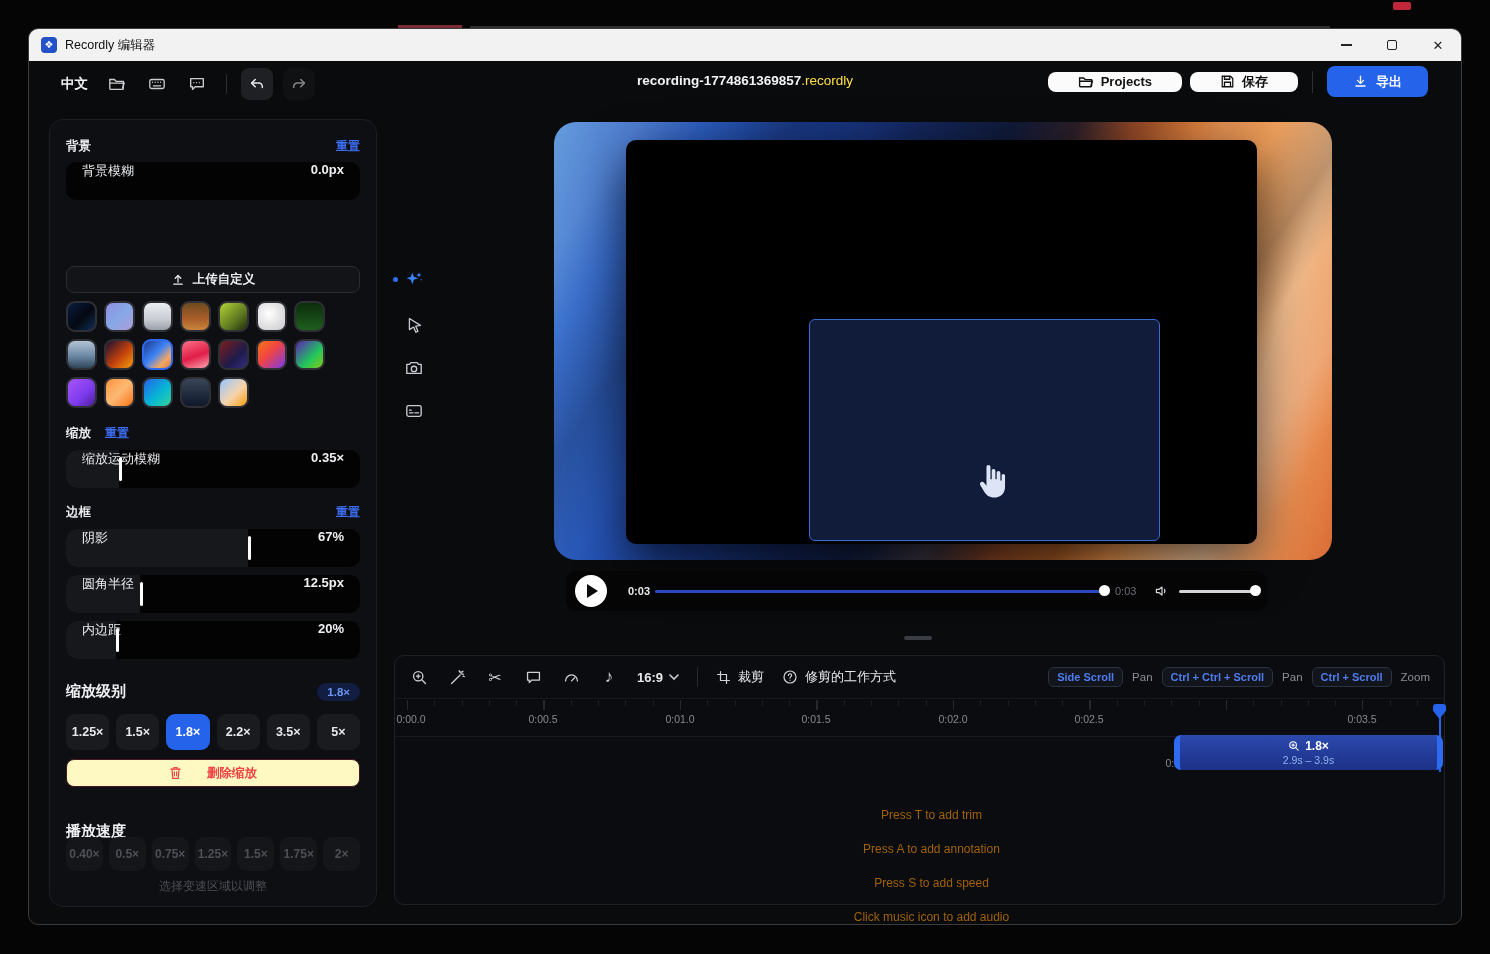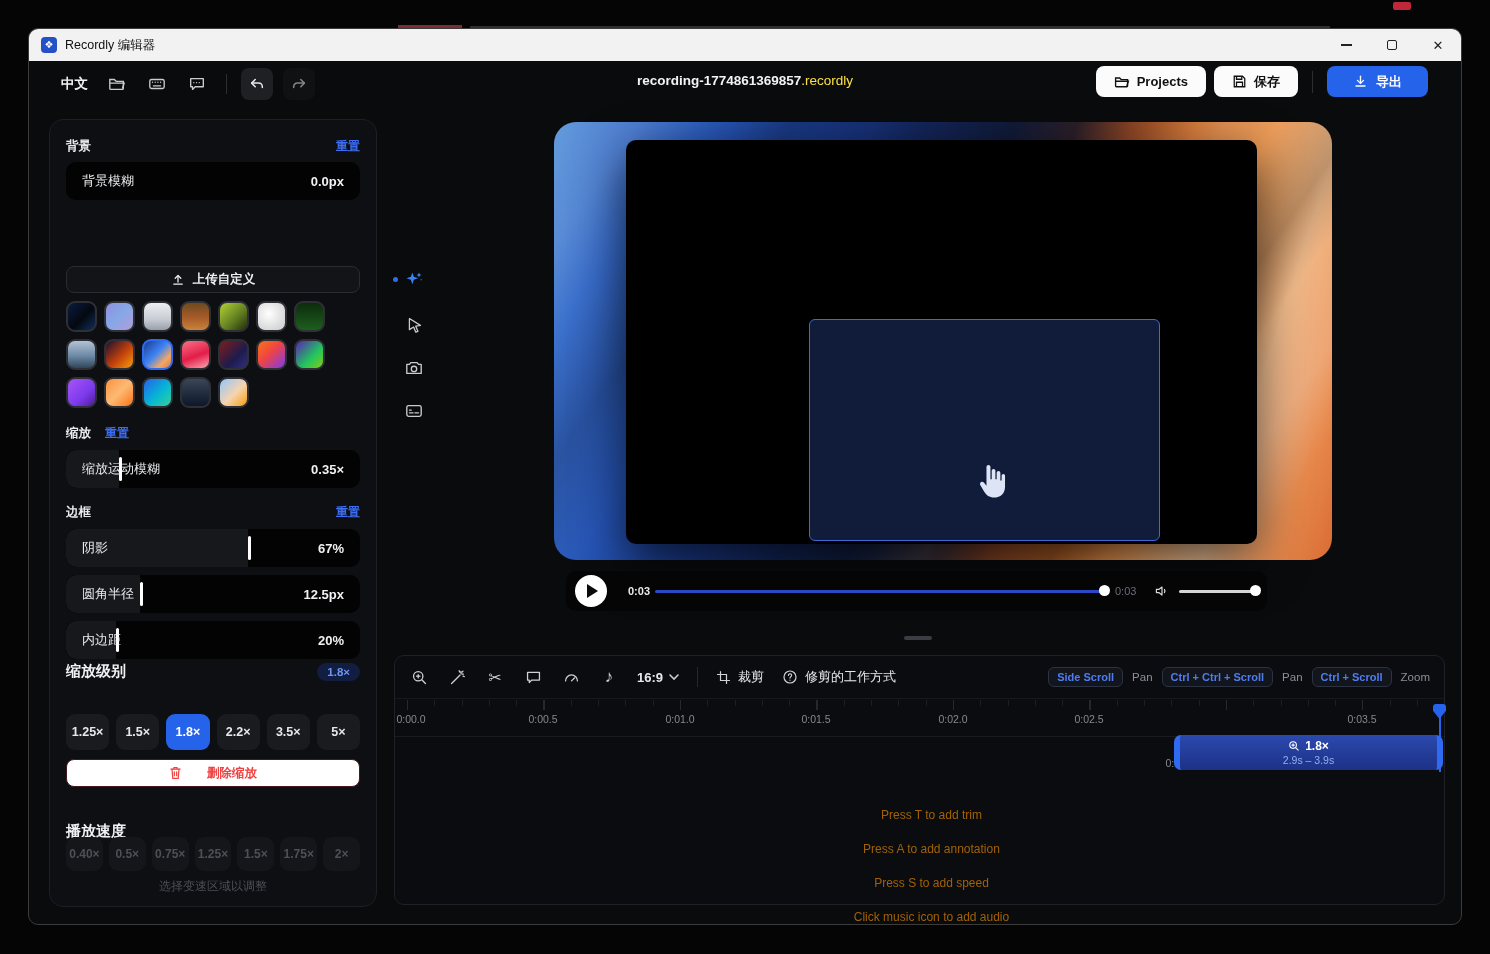--- a/index.html
+++ b/index.html
@@ -27,57 +27,57 @@
   .hdr-left { position:absolute; left:28px; top:7px; display:flex; align-items:center; gap:10px; }
   .lang { color:#f0f1f3; font-weight:bold; font-size:13.5px; padding:4px 4px; }
   .hicon { width:30px; height:30px; display:flex; align-items:center; justify-content:center; color:#c9cbd0; border-radius:7px; }
   .hsep { width:1px; height:20px; background:#2c2e33; margin:0 4px; }
   .undo-btn { width:32px; height:32px; background:#1e2024; border-radius:8px; display:flex; align-items:center; justify-content:center; }
   .redo-btn { width:32px; height:32px; background:#141619; border-radius:8px; display:flex; align-items:center; justify-content:center; opacity:.55; }
   .doc-title { position:absolute; left:0; right:0; top:12px; text-align:center; font-size:13.5px; }
   .doc-title b { color:#f2f3f5; font-weight:bold; }
   .doc-title span { color:#fde047; }
   .hdr-right { position:absolute; right:33px; top:5px; display:flex; align-items:center; gap:8px; }
-  .btn-white { height:31px; background:#fbfbfb; color:#111; border:none; border-radius:8px;
-    font-size:13px; font-weight:bold; display:flex; align-items:center; gap:7px; padding:0 18px;
+  .btn-white { height:20px; background:#fbfbfb; color:#111; border:none; border-radius:8px;
+    font-size:13px; font-weight:bold; display:flex; align-items:center; gap:7px; padding:0 30px;
     font-family:"Liberation Sans", sans-serif; }
   .btn-blue { height:31px; background:#2563eb; color:#fff; border:none; border-radius:8px;
     font-size:13px; font-weight:bold; display:flex; align-items:center; gap:8px; padding:0 26px;
     font-family:"Liberation Sans", sans-serif; }
   .hdr-div { width:1px; height:22px; background:#2c2e33; margin:0 6px; }
 
   
   .panel { position:absolute; left:20px; top:90px; width:328px; height:788px;
     background:#0e0f13; border:1px solid #1d1f25; border-radius:14px; }
   .sec-row { position:absolute; left:16px; right:16px; display:flex; align-items:center; }
   .sec-label { color:#e9eaec; font-size:12.5px; font-weight:bold; }
   .reset { color:#3d6ef5; font-size:12px; font-weight:bold; }
   .slider { position:absolute; left:16px; right:16px; height:38px; background:#030304; border-radius:10px;
-    overflow:hidden; display:flex; align-items:center; }
+    overflow:hidden; display:flex; }
   .slider .fill { position:absolute; left:0; top:0; bottom:0; background:#17181c; border-radius:10px 0 0 10px; }
   .slider .handle { position:absolute; top:7px; bottom:7px; width:3px; background:#fff; border-radius:2px; }
   .slider .s-label { position:relative; margin-left:16px; color:#e8e9eb; font-size:13px; }
   .slider .s-value { position:absolute; right:16px; color:#f0f1f3; font-size:13px; font-weight:bold; }
   .tabs { position:absolute; left:16px; right:16px; height:30px; background:#141519; border-radius:16px;
     display:flex; padding:2px; }
   .tab { flex:1; display:flex; align-items:center; justify-content:center; color:#cfd1d6; font-size:12.5px; font-weight:bold; border-radius:14px; }
   .tab.active { background:#2563eb; color:#fff; }
   .upload { position:absolute; left:16px; right:16px; height:27px; background:#131418; border:1px solid #2a2c32;
     border-radius:8px; display:flex; align-items:center; justify-content:center; gap:8px; color:#eceef0; font-size:12.5px; font-weight:bold; }
   .thumb-grid { position:absolute; left:16px; right:16px; display:flex; flex-wrap:wrap; gap:7px; }
   .thumb { width:31px; height:31px; border-radius:9px; border:2px solid #2e3036; }
   .thumb.selected { border-color:#2f6bf0; }
   .zl-title { color:#f0f1f3; font-size:15px; font-weight:bold; }
   .zl-badge { background:rgba(30,64,175,.30); color:#6d96f2; font-size:11.5px; font-weight:bold;
     padding:3px 10px; border-radius:10px; }
   .zl-row { position:absolute; left:16px; right:16px; display:flex; gap:7px; }
   .zl-btn { flex:1; height:36px; background:#191b1f; border-radius:9px; display:flex; align-items:center;
     justify-content:center; color:#e7e8ea; font-size:12.5px; font-weight:bold; }
   .zl-btn.active { background:#2563eb; color:#fff; }
-  .del-btn { position:absolute; left:16px; right:16px; height:28px; background:#ffffff; border:1px solid #44191f;
+  .del-btn { position:absolute; left:16px; right:16px; height:28px; background:#fef9c3; border:1px solid #44191f;
     border-radius:8px; display:flex; align-items:center; justify-content:center; gap:25px; color:#ef4444;
     font-size:12.5px; font-weight:bold; }
   .sp-row { position:absolute; left:16px; right:16px; display:flex; gap:6px; }
   .sp-btn { flex:1; height:34px; background:#15161a; border-radius:9px; display:flex; align-items:center;
     justify-content:center; color:#505archive459; font-size:12px; font-weight:bold; color:#4d5057; }
   .sp-hint { position:absolute; left:0; right:0; text-align:center; color:#4b4e55; font-size:12px; }
 
   
   .vtool { position:absolute; width:22px; height:22px; display:flex; align-items:center; justify-content:center; color:#c9cbd1; }
   .tool-dot { position:absolute; width:5px; height:5px; border-radius:50%; background:#2f6bf0; }
@@ -301,21 +301,21 @@
         <span class="s-label">圆角半径</span>
         <span class="s-value">12.5px</span>
       </div>
       <div class="slider" style="top:501px;">
         <div class="fill" style="width: 17%;"></div>
         <div class="handle" style="left:17%;"></div>
         <span class="s-label">内边距</span>
         <span class="s-value">20%</span>
       </div>
 
-      <div class="sec-row" style="top:542px;text-align:center;">
+      <div class="sec-row" style="top:562px;text-align:center;">
         <span class="zl-title">缩放级别</span>
         <span class="zl-badge" style="margin-left:auto;">1.8×</span>
       </div>
 
       <div class="zl-row" style="top:594px;">
         <div class="zl-btn">1.25×</div>
         <div class="zl-btn">1.5×</div>
         <div class="zl-btn active">1.8×</div>
         <div class="zl-btn">2.2×</div>
         <div class="zl-btn">3.5×</div>

